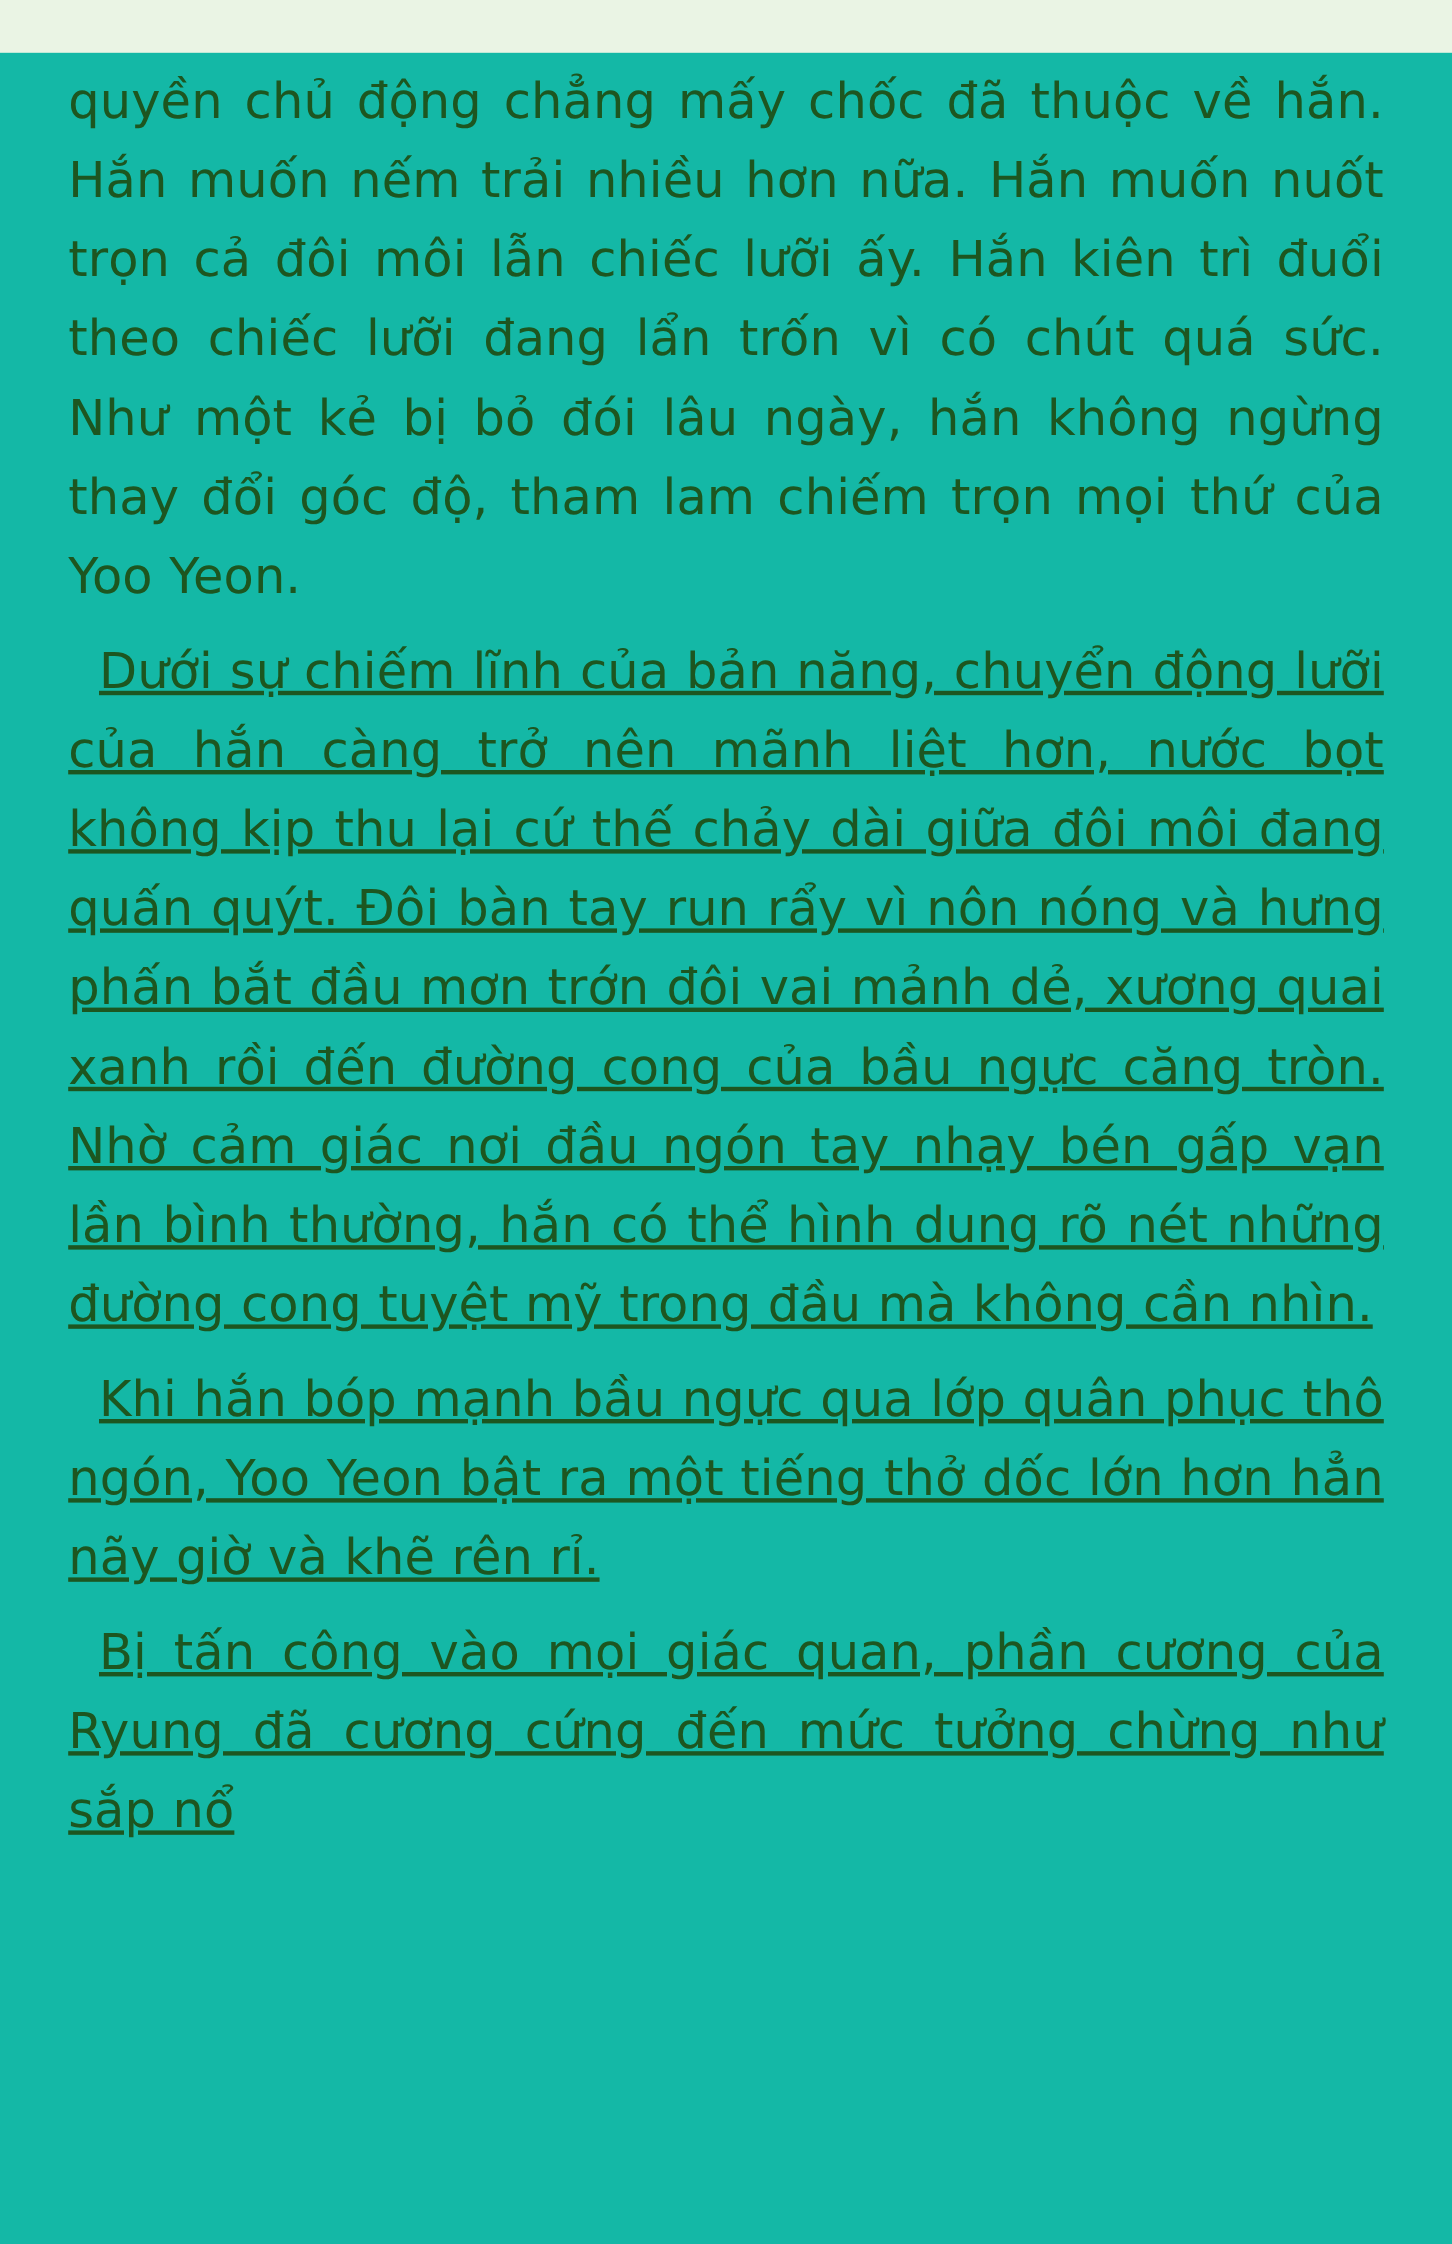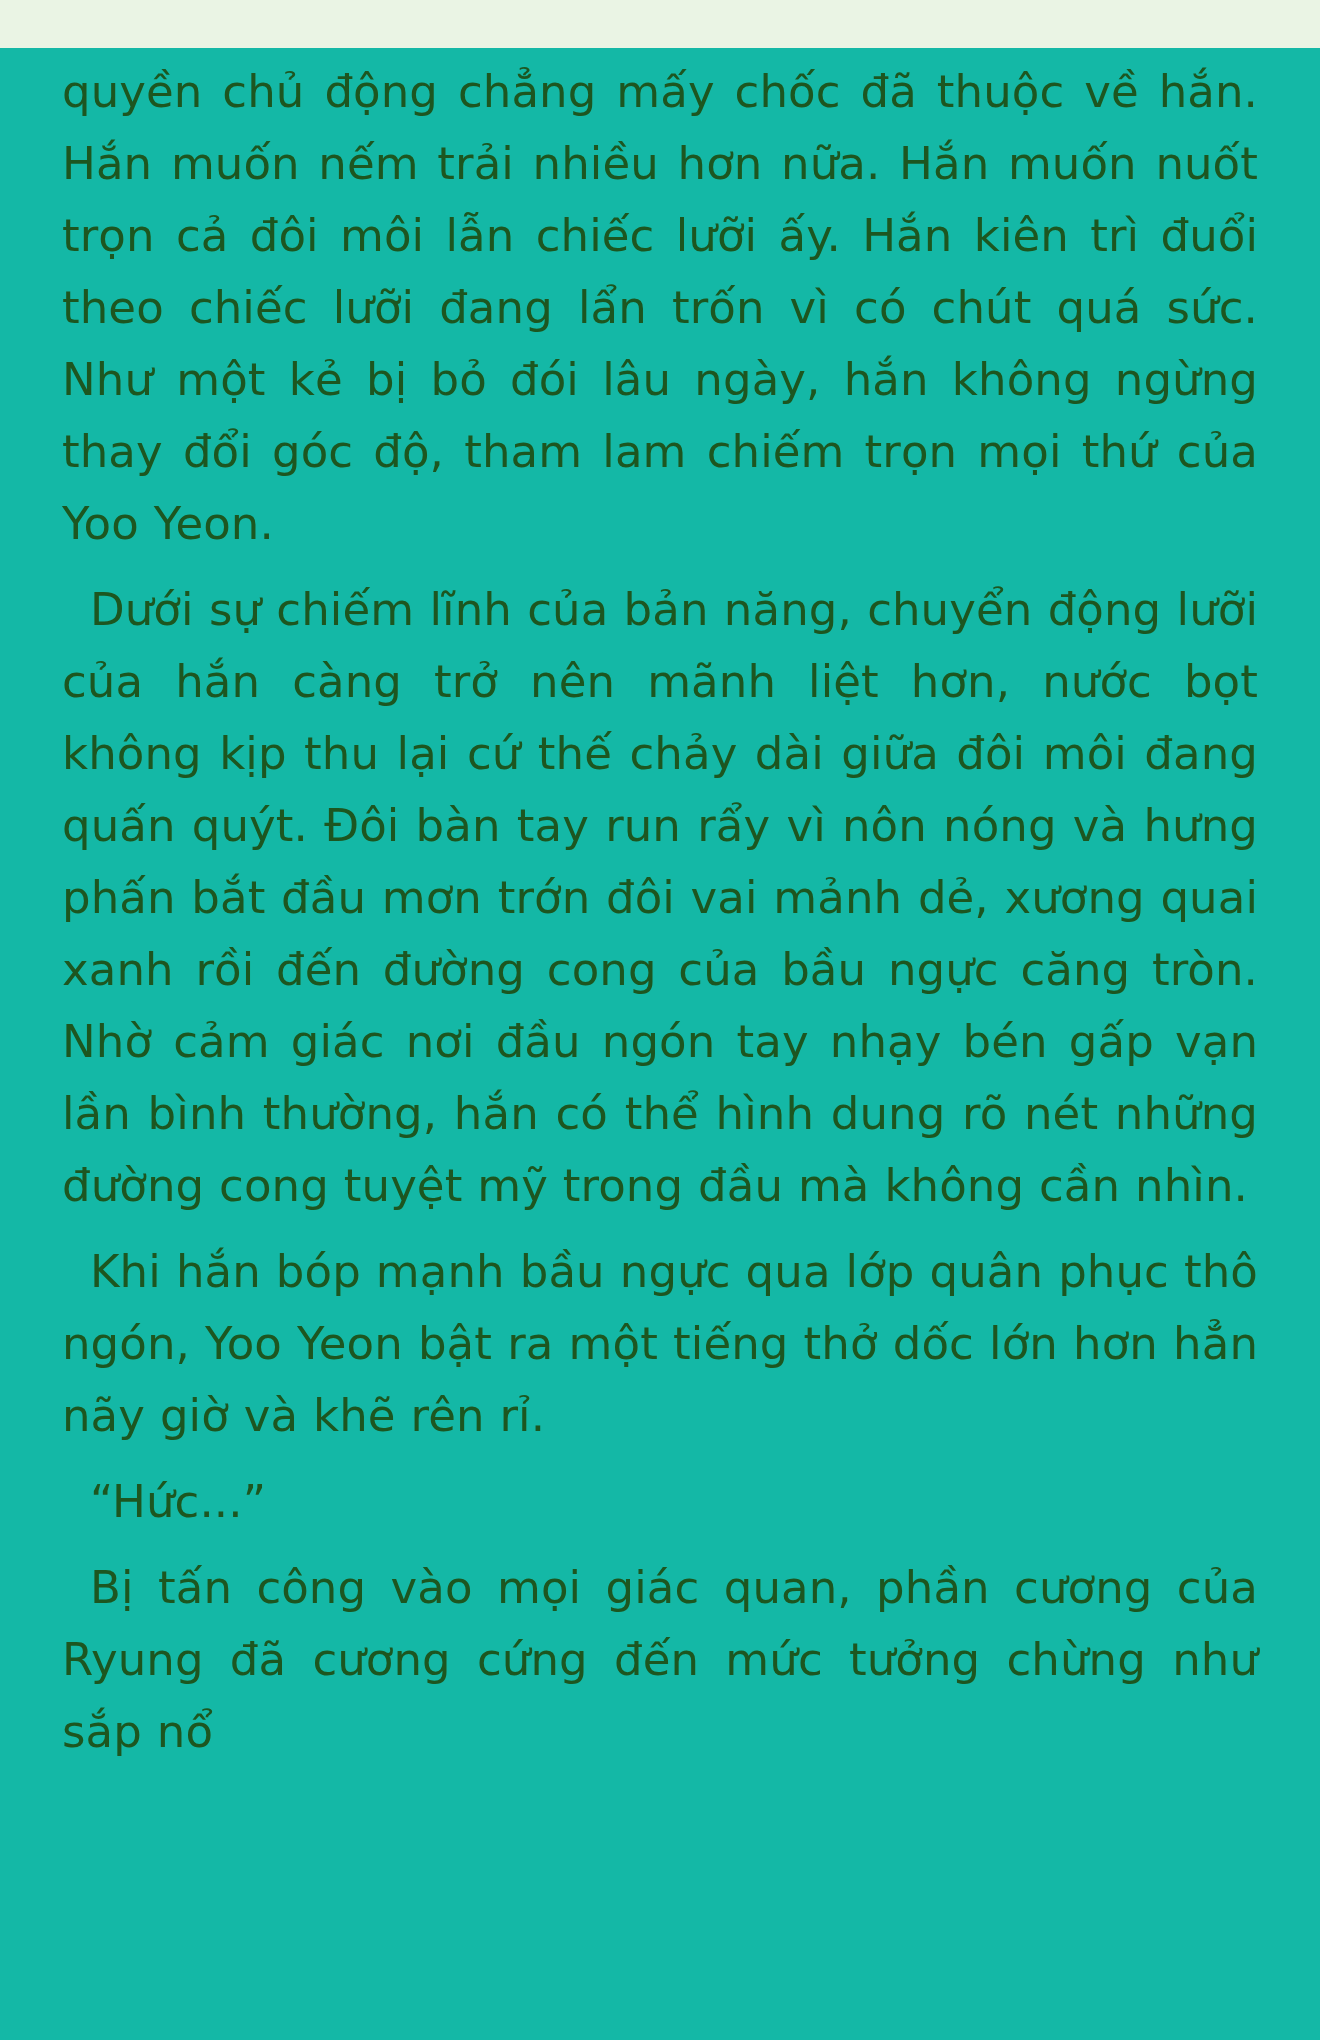--- a/index.html
+++ b/index.html
@@ -26,30 +26,30 @@
     line-height: 1.60;
     text-align: justify;
     text-justify: inter-word;
     margin: 0 0 14px 0;
     color: #1d5620;
     letter-spacing: 0.1px;
     word-spacing: 0.5px;
   }
   .para.indent {
     text-indent: 28px;
+    text-decoration: underline;
   }
   .para.first {
     padding-top: 8px;
   }
   .para:last-child {
     margin-bottom: 0;
   }
 </style>
 </head>
 <body>
 
 <div class="reader-page">
   <p class="para first">quyền chủ động chẳng mấy chốc đã thuộc về hắn. Hắn muốn nếm trải nhiều hơn nữa. Hắn muốn nuốt trọn cả đôi môi lẫn chiếc lưỡi ấy. Hắn kiên trì đuổi theo chiếc lưỡi đang lẩn trốn vì có chút quá sức. Như một kẻ bị bỏ đói lâu ngày, hắn không ngừng thay đổi góc độ, tham lam chiếm trọn mọi thứ của Yoo Yeon.</p>
   <p class="para indent">Dưới sự chiếm lĩnh của bản năng, chuyển động lưỡi của hắn càng trở nên mãnh liệt hơn, nước bọt không kịp thu lại cứ thế chảy dài giữa đôi môi đang quấn quýt. Đôi bàn tay run rẩy vì nôn nóng và hưng phấn bắt đầu mơn trớn đôi vai mảnh dẻ, xương quai xanh rồi đến đường cong của bầu ngực căng tròn. Nhờ cảm giác nơi đầu ngón tay nhạy bén gấp vạn lần bình thường, hắn có thể hình dung rõ nét những đường cong tuyệt mỹ trong đầu mà không cần nhìn.</p>
   <p class="para indent">Khi hắn bóp mạnh bầu ngực qua lớp quân phục thô ngón, Yoo Yeon bật ra một tiếng thở dốc lớn hơn hẳn nãy giờ và khẽ rên rỉ.</p>
-  <p class="para indent">“Hức...”</p>
   <p class="para indent">Bị tấn công vào mọi giác quan, phần cương của Ryung đã cương cứng đến mức tưởng chừng như sắp nổ</p>
 </div>
 
 </body></html>

